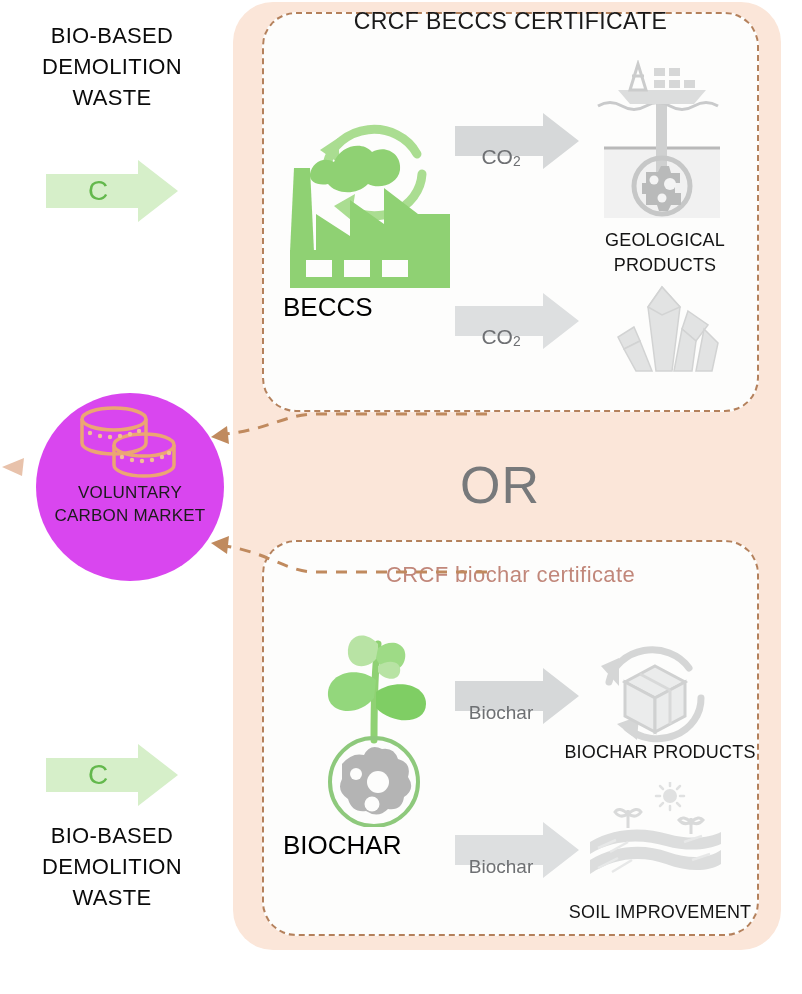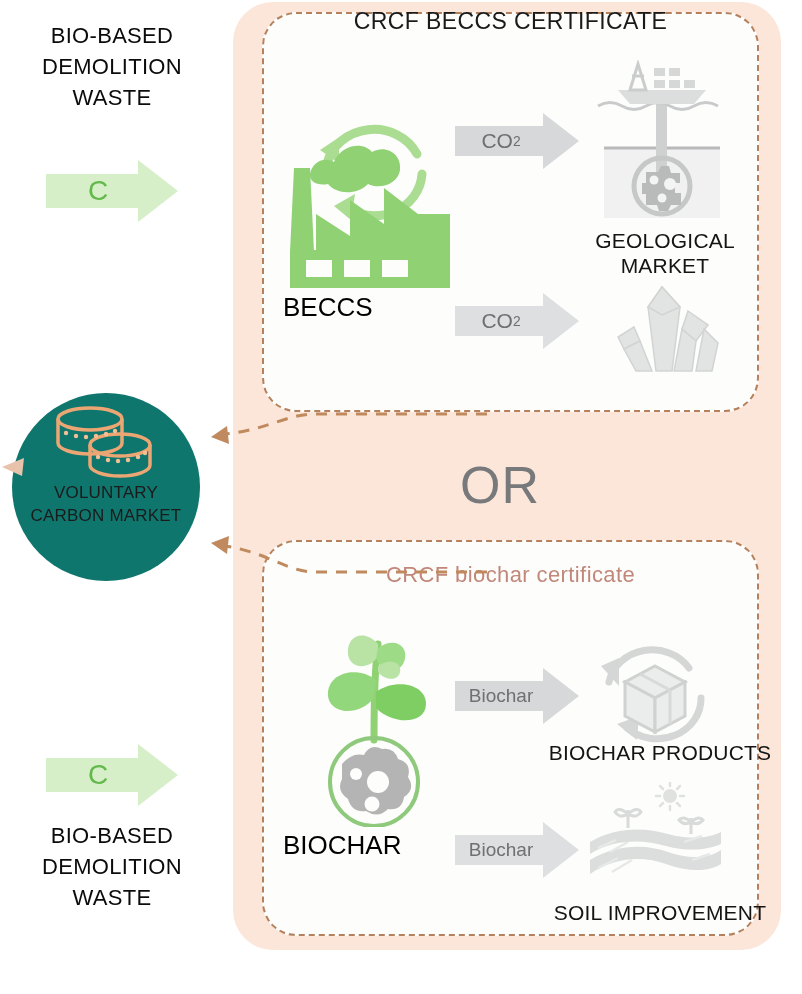--- a/index.html
+++ b/index.html
@@ -121,26 +121,26 @@
     display: flex;
     align-items: center;
     justify-content: center;
     font-size: 28px;
     color: #63b84c;
     font-family: "Liberation Sans", sans-serif;
   }
 
   
   .vcm-circle {
-    left: 12px;
+    left: 36px;
     top: 393px;
     width: 188px;
     height: 188px;
     border-radius: 50%;
-    background: #0f766e;
+    background: #d946ef;
   }
   .vcm-text {
     position: absolute;
     left: 0;
     top: 88px;
     width: 188px;
     text-align: center;
     font-size: 17px;
     line-height: 23px;
     color: #1b1b1b;
@@ -154,39 +154,39 @@
     height: 80px;
   }
 
   
   .out-arrow { height: 56px; }
   .out-arrow .arrow-text {
     position: absolute;
     left: 0; top: 0;
     height: 56px;
     display: flex;
-    align-items: center;
+    align-items: flex-end;
     justify-content: center;
     font-size: 21px;
     color: #6e7073;
   }
   .out-arrow.co2-1 { left: 455px; top: 113px; width: 124px; }
   .out-arrow.co2-1 .arrow-text { width: 92px; }
   .out-arrow.co2-2 { left: 455px; top: 293px; width: 124px; }
   .out-arrow.co2-2 .arrow-text { width: 92px; }
   .out-arrow.bio-1 { left: 455px; top: 668px; width: 124px; }
   .out-arrow.bio-1 .arrow-text { width: 92px; font-size: 19px; }
   .out-arrow.bio-2 { left: 455px; top: 822px; width: 124px; }
   .out-arrow.bio-2 .arrow-text { width: 92px; font-size: 19px; }
   .sub { font-size: 0.66em; vertical-align: sub; }
 
   
   .sink-label {
     text-align: center;
-    font-size: 21px;
+    font-size: 18px;
     line-height: 25px;
     color: #141414;
     letter-spacing: 0.2px;
   }
   .sink-label.geo { left: 565px; top: 228px; width: 200px; }
   .sink-label.min { left: 555px; top: 378px; width: 220px; }
   .sink-label.prod { left: 540px; top: 740px; width: 240px; }
   .sink-label.soil { left: 540px; top: 882px; width: 240px; margin-top: 18px; }
 
   
@@ -276,21 +276,21 @@
 
       <circle cx="70" cy="126" r="28" fill="none" stroke="#c6c7c7" stroke-width="5"></circle>
       <path d="M54 112 h12 l3 -6 h8 l2 7 h9 v10 h-5 v10 h6 v12 h-10 l-3 6 h-9 l-2 -6 h-11 v-11 h-4 v-11 h4 z" fill="#b9baba"></path>
       <circle cx="62" cy="120" r="4.5" fill="#f4f4f4"></circle>
       <circle cx="78" cy="124" r="6" fill="#f4f4f4"></circle>
       <circle cx="70" cy="138" r="4.5" fill="#f4f4f4"></circle>
     </svg>
   </div>
   <div class="abs sink-label geo">
     <div>GEOLOGICAL</div>
-    <div>MARKET</div>
+    <div>PRODUCTS</div>
   </div>
 
   <div class="abs out-arrow co2-2">
     <svg viewBox="0 0 124 56" width="124" height="56">
       <polygon points="0,13 88,13 88,0 124,28 88,56 88,43 0,43" fill="#dddfe0"></polygon>
     </svg>
     <div class="arrow-text">
       <span>CO</span>
         <span class="sub">2</span>
     </div>

